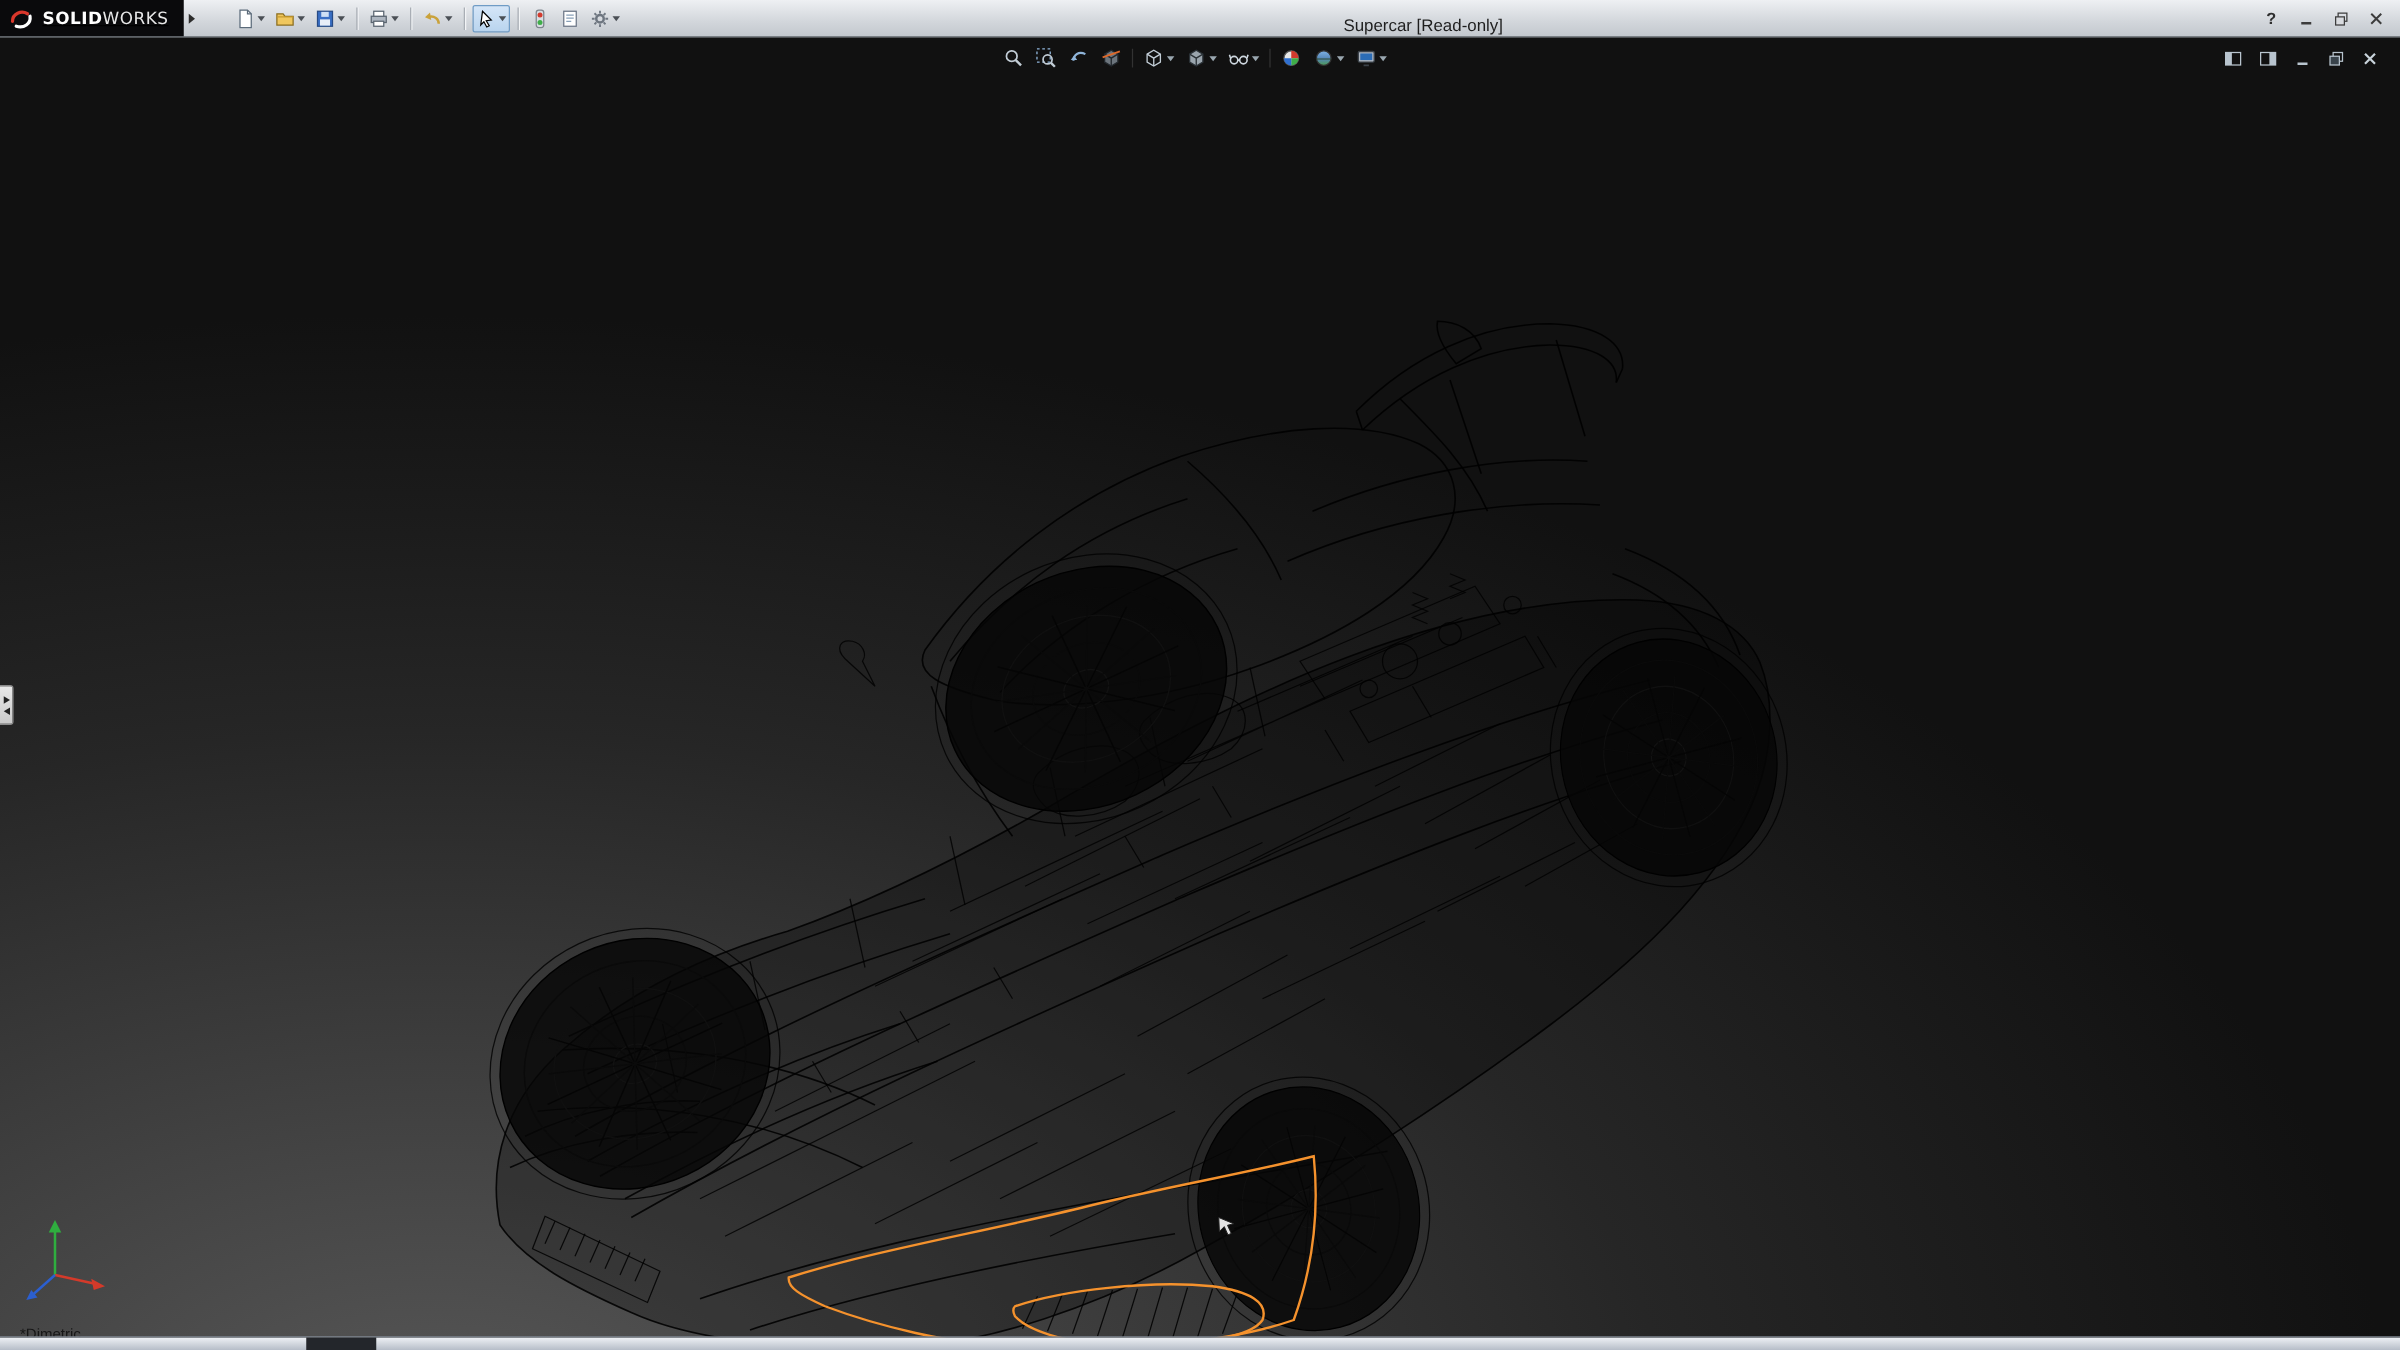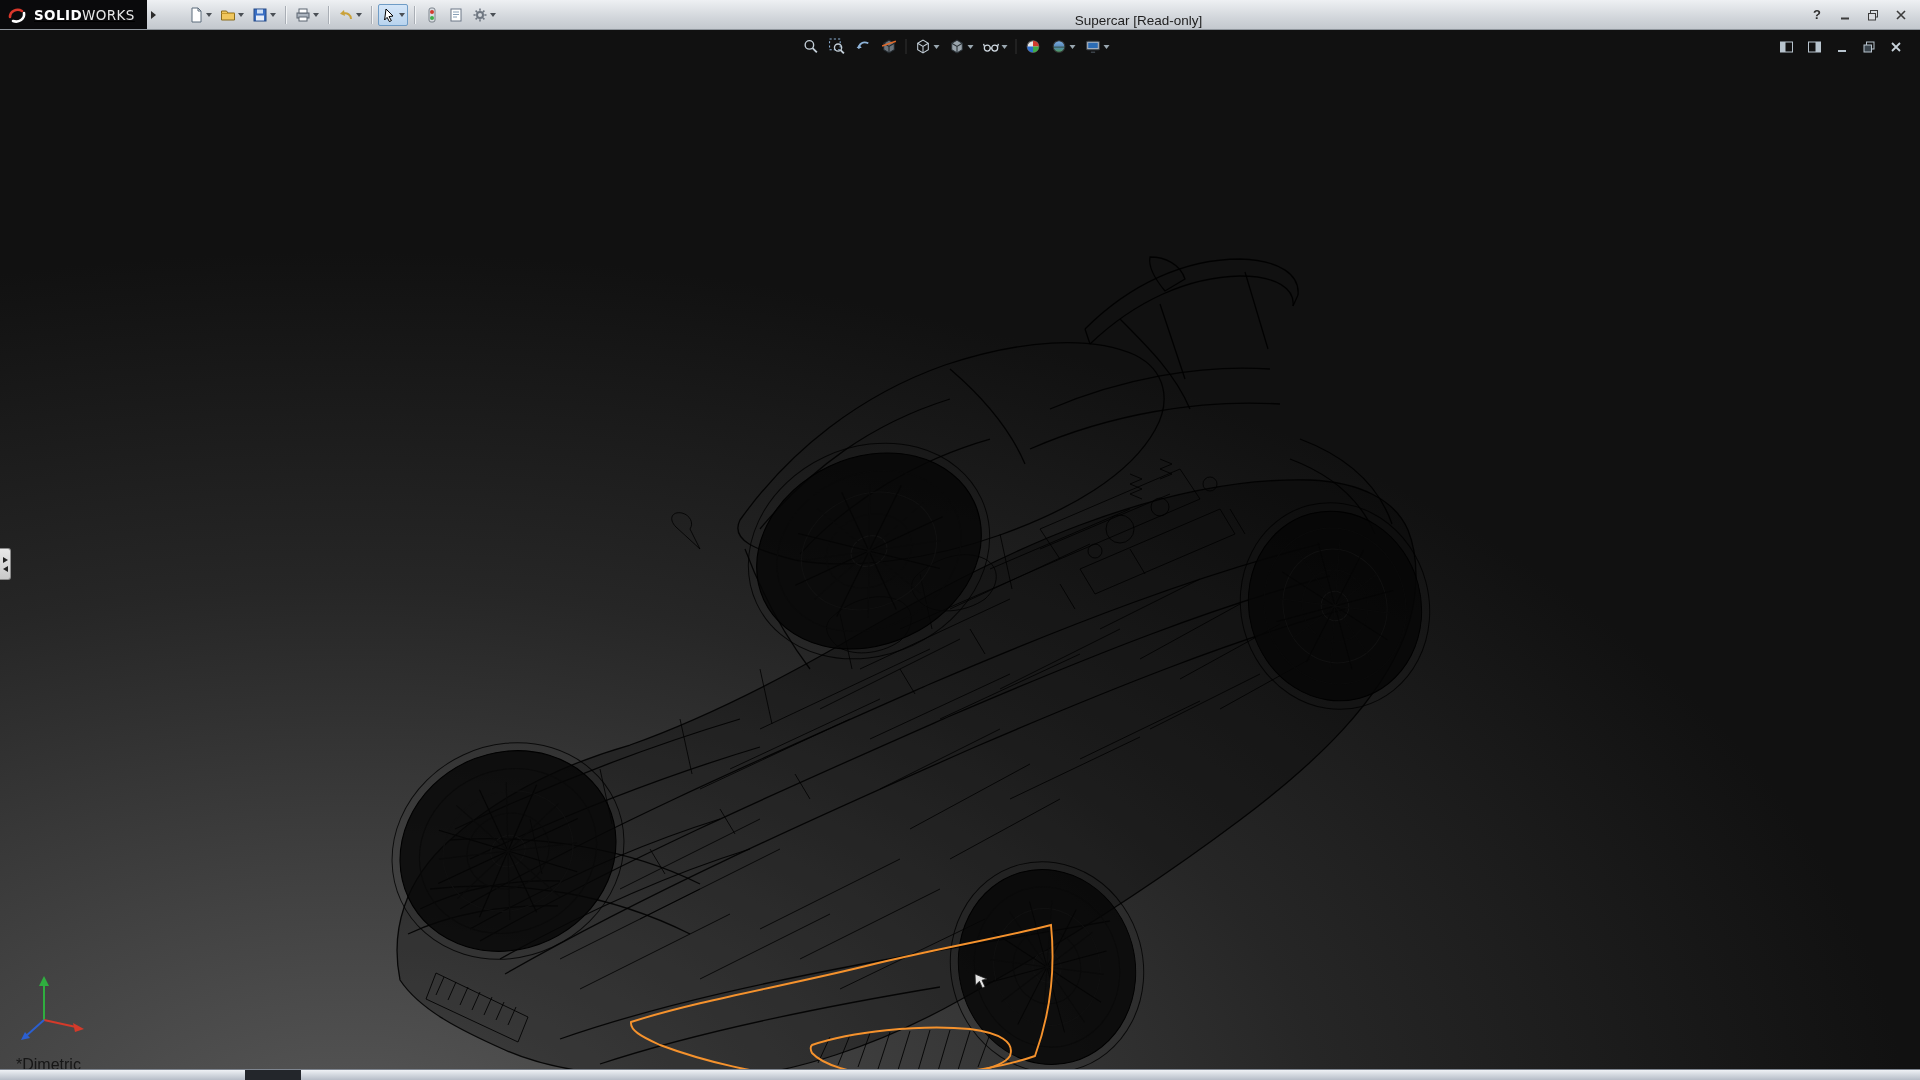--- a/index.html
+++ b/index.html
@@ -39,21 +39,21 @@
   .hud{position:absolute;top:6px;left:49.8%;transform:translateX(-50%);
     display:flex;align-items:center;gap:3px;z-index:30;}
   .hud-btn{display:flex;align-items:center;padding:2px;border:1px solid transparent;border-radius:2px;cursor:pointer;}
   .hud .dd{border-top-color:#9aa7b0;}
   .hud-sep{width:1px;height:15px;background:rgba(255,255,255,.14);margin:0 2px;}
 
   
   .docctl{position:absolute;top:8px;right:14px;display:flex;align-items:center;gap:7px;z-index:30;}
 
   
-  .view-label{position:absolute;left:16px;bottom:-4px;font-size:16px;color:#161616;z-index:20;}
+  .view-label{position:absolute;left:16px;bottom:-4px;font-size:12px;color:#161616;z-index:20;}
 
   
   .triad{position:absolute;left:18px;bottom:28px;z-index:20;}
 
   
   .splitter{position:absolute;left:0;top:519px;width:10px;height:30px;
     background:linear-gradient(#e8e8e8,#c9c9c9);border:1px solid #8a8a8a;border-left:none;
     border-radius:0 3px 3px 0;display:flex;flex-direction:column;align-items:center;justify-content:center;gap:3px;
     cursor:pointer;z-index:25;}
   .tri-r{width:0;height:0;border-top:3.5px solid transparent;border-bottom:3.5px solid transparent;border-left:5px solid #222;}

